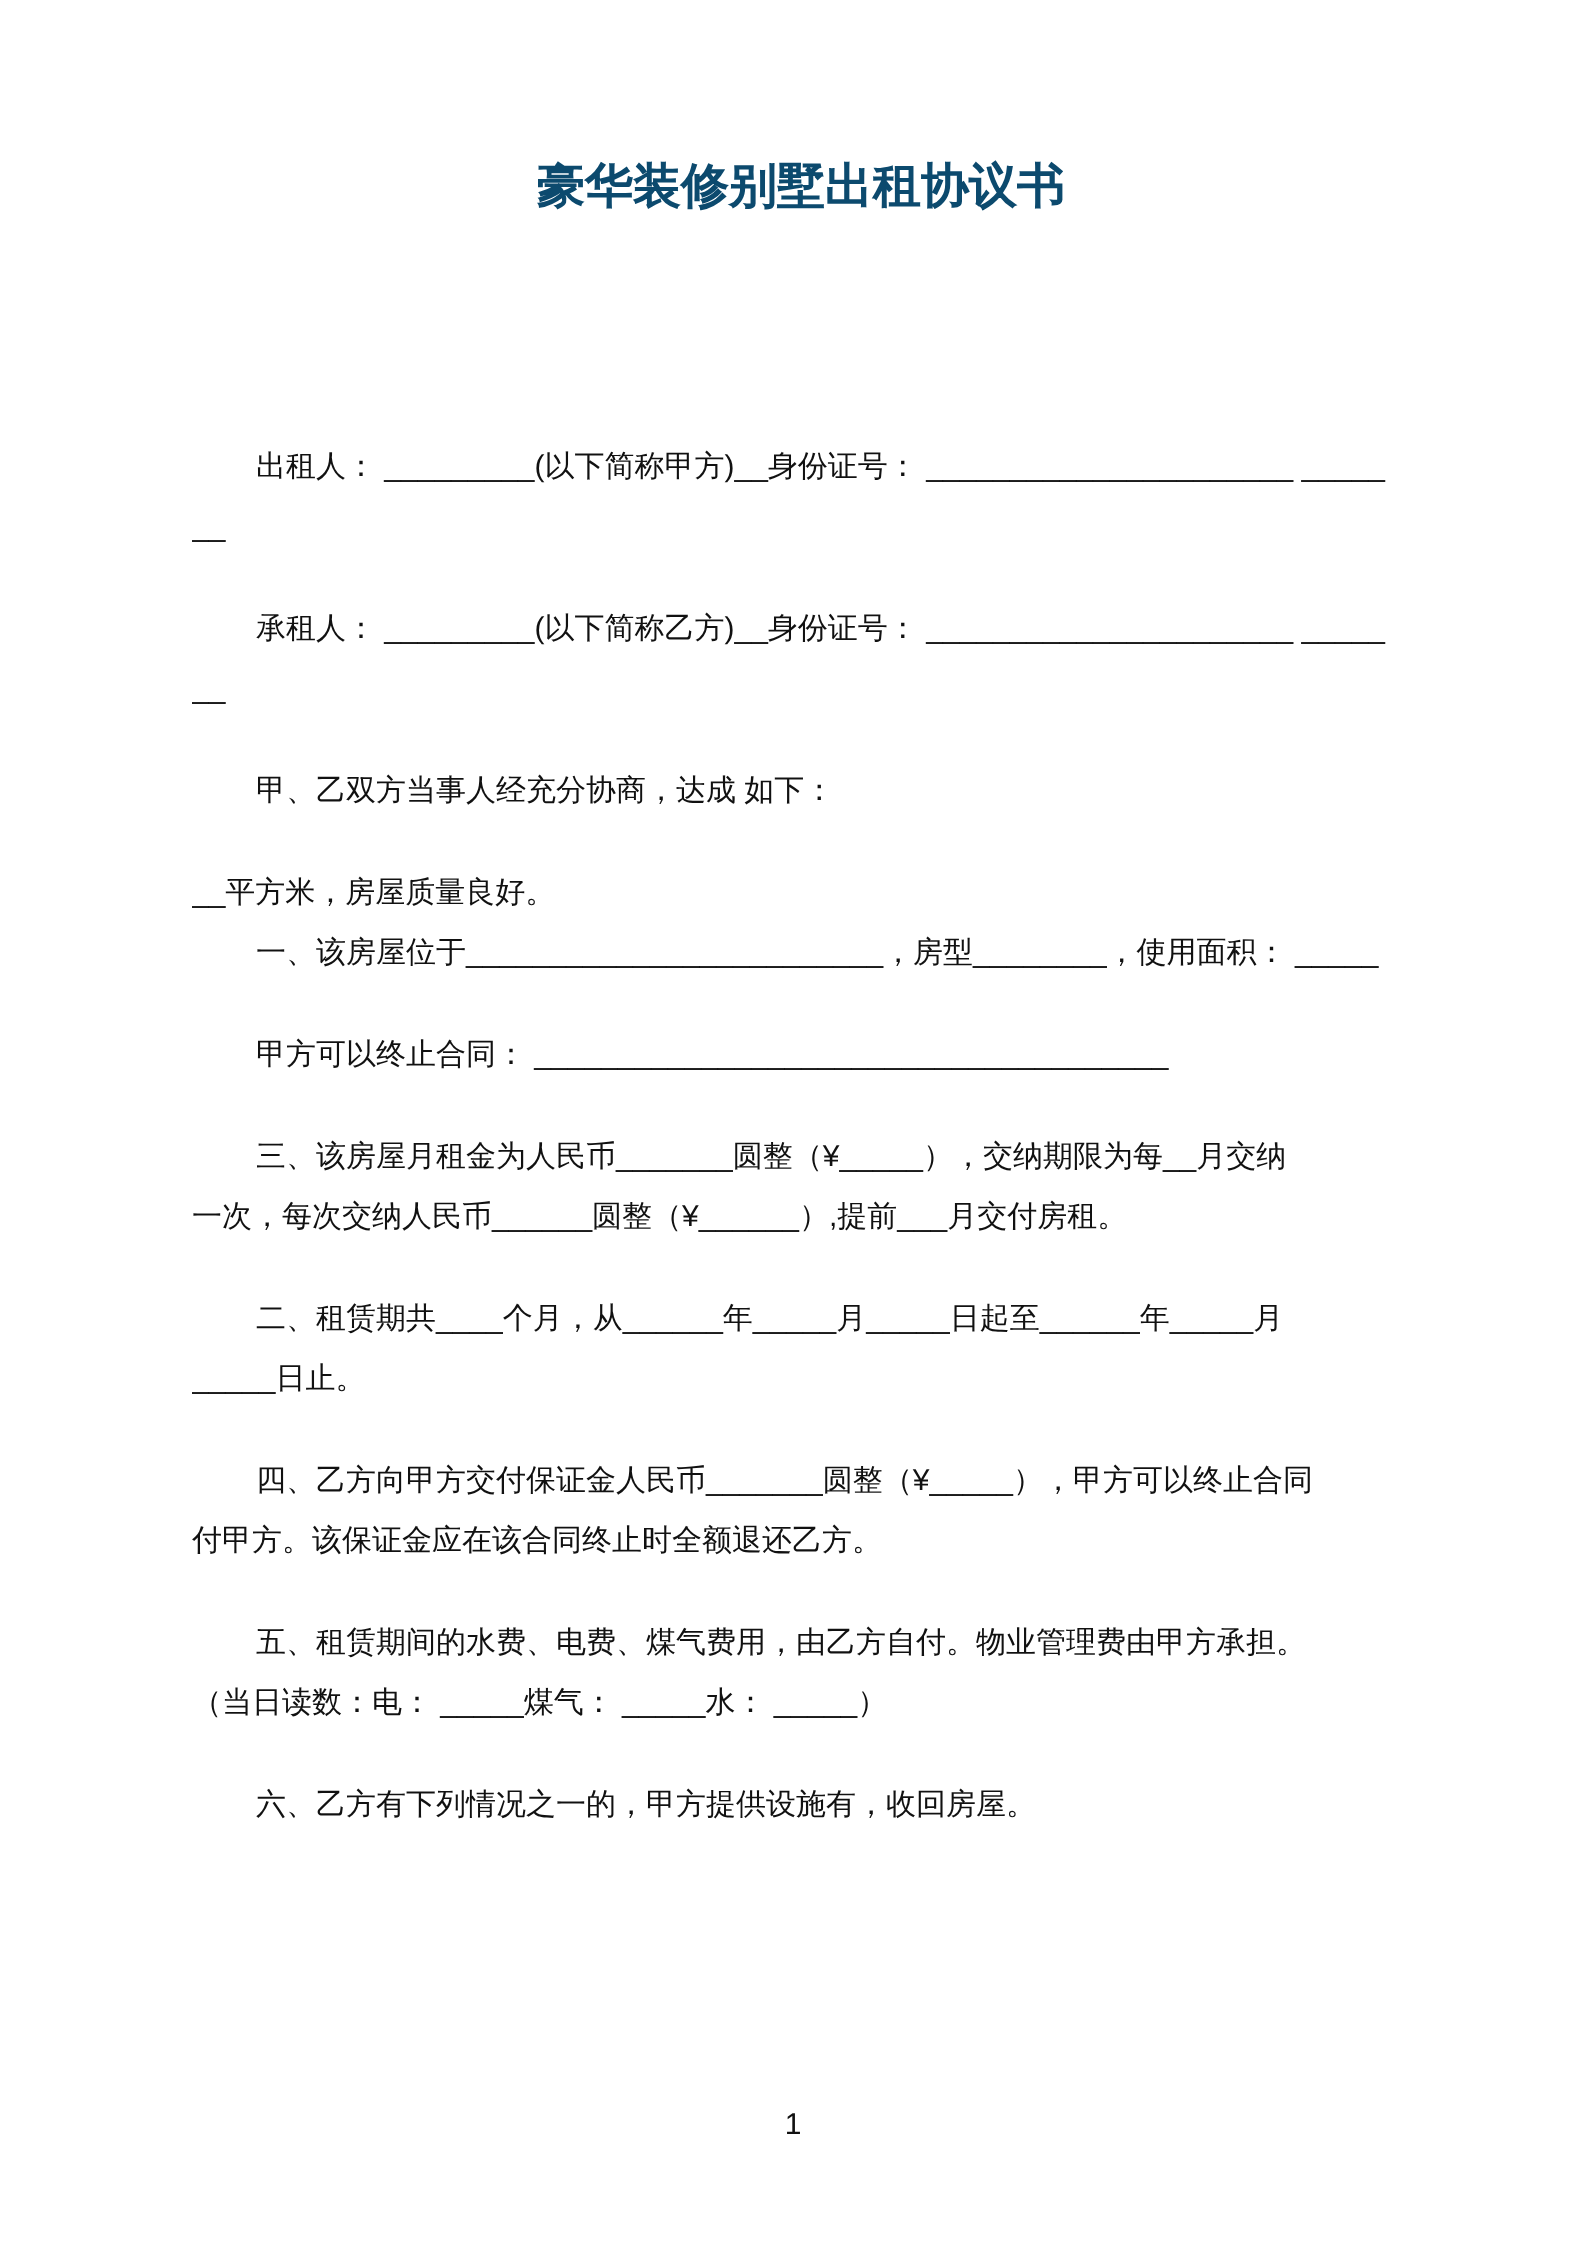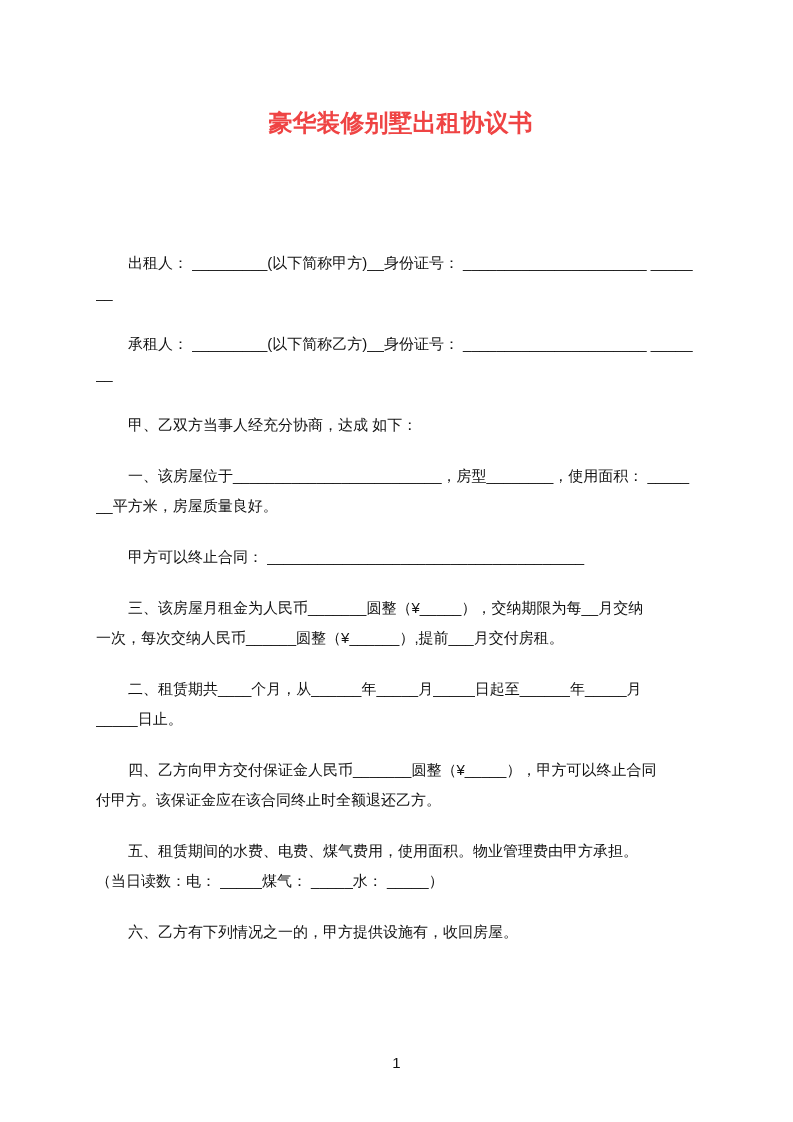--- a/index.html
+++ b/index.html
@@ -19,26 +19,26 @@
     position: relative;
     width: 793px;
     height: 1122px;
     box-sizing: border-box;
     padding: 0 88px 0 96px;
     background: #ffffff;
     overflow: hidden;
   }
   .doc-title {
     margin: 0;
-    padding-top: 106px;
+    padding-top: 77px;
     font-size: 24px;
     line-height: 34px;
     font-weight: 700;
     text-align: center;
-    color: #ef4444;
+    color: #0c4a6e;
   }
   .doc-body {
     margin-top: 108px;
     font-size: 15px;
     line-height: 30px;
     font-weight: 500;
     color: #111111;
   }
   .para {
     margin: 12px 0 21px 0;
@@ -78,22 +78,22 @@
     <div class="para">
       <div class="line indent">承租人： _________(以下简称乙方)__身份证号： ______________________ _____</div>
       <div class="line">__</div>
     </div>
 
     <div class="para">
       <div class="line indent">甲、乙双方当事人经充分协商，达成 如下：</div>
     </div>
 
     <div class="para">
+      <div class="line">__平方米，房屋质量良好。</div>
       <div class="line indent">一、该房屋位于_________________________，房型________，使用面积： _____</div>
-      <div class="line">__平方米，房屋质量良好。</div>
     </div>
 
     <div class="para">
       <div class="line indent">甲方可以终止合同： ______________________________________</div>
     </div>
 
     <div class="para">
       <div class="line indent">三、该房屋月租金为人民币_______圆整（¥_____），交纳期限为每__月交纳</div>
       <div class="line">一次，每次交纳人民币______圆整（¥______）,提前___月交付房租。</div>
     </div>
@@ -102,21 +102,21 @@
       <div class="line indent">二、租赁期共____个月，从______年_____月_____日起至______年_____月</div>
       <div class="line">_____日止。</div>
     </div>
 
     <div class="para">
       <div class="line indent">四、乙方向甲方交付保证金人民币_______圆整（¥_____），甲方可以终止合同</div>
       <div class="line">付甲方。该保证金应在该合同终止时全额退还乙方。</div>
     </div>
 
     <div class="para">
-      <div class="line indent">五、租赁期间的水费、电费、煤气费用，使用面积。物业管理费由甲方承担。</div>
+      <div class="line indent">五、租赁期间的水费、电费、煤气费用，由乙方自付。物业管理费由甲方承担。</div>
       <div class="line">（当日读数：电： _____煤气： _____水： _____）</div>
     </div>
 
     <div class="para">
       <div class="line indent">六、乙方有下列情况之一的，甲方提供设施有，收回房屋。</div>
     </div>
 
   </div>
 
   <div class="page-footer">1</div>

